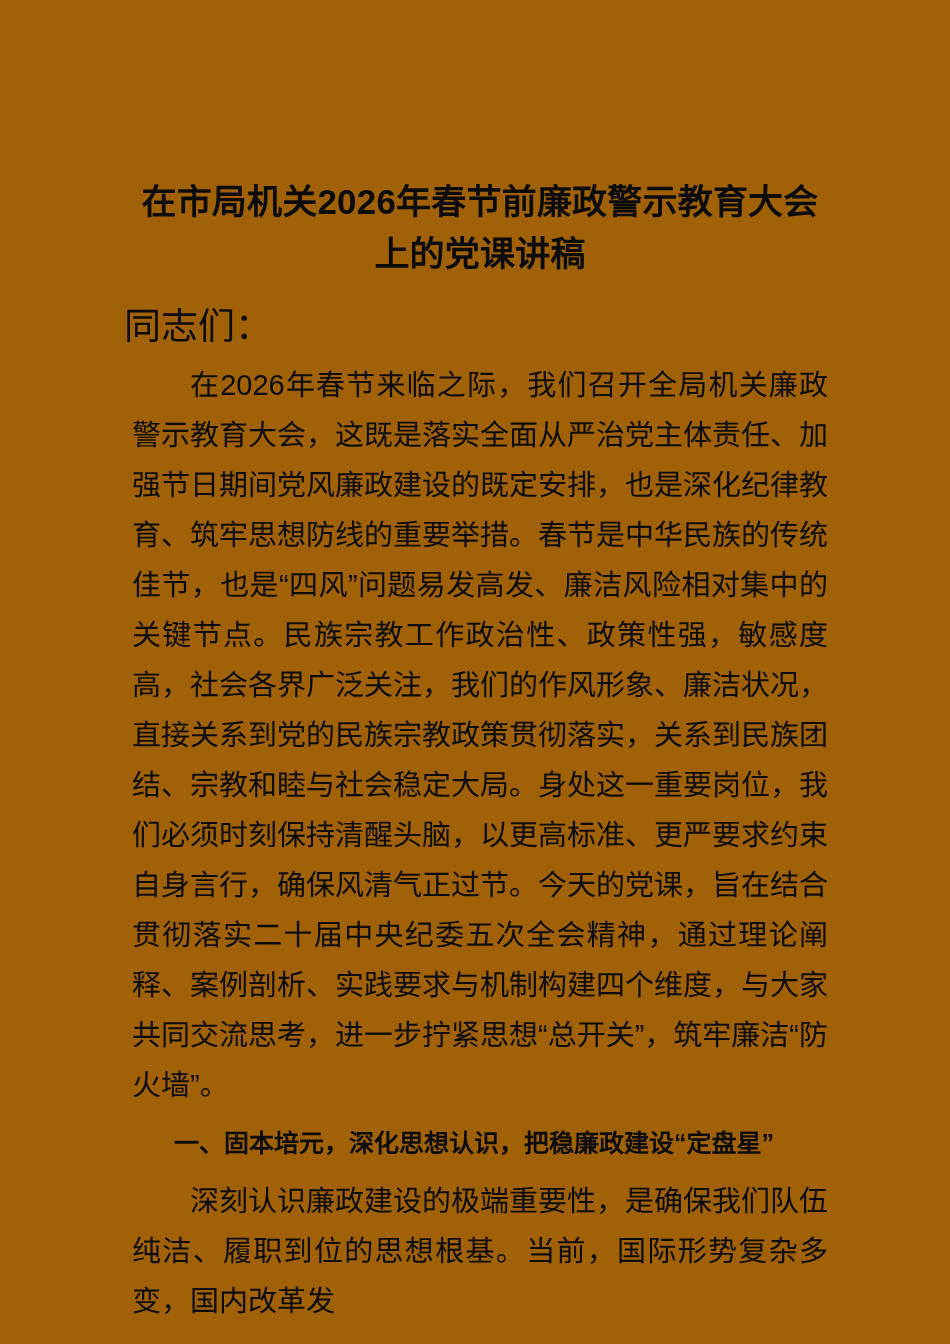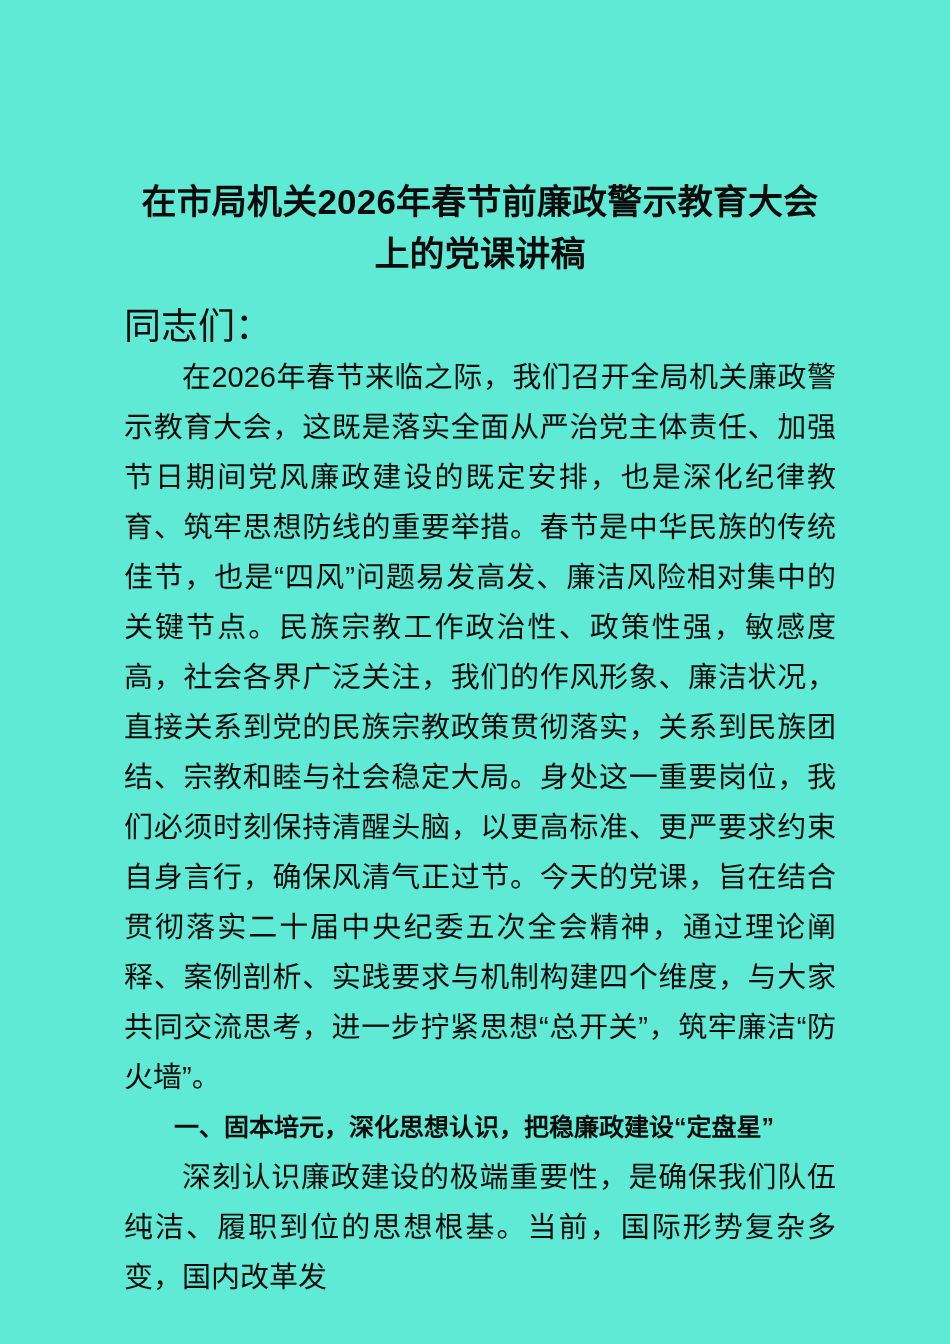--- a/index.html
+++ b/index.html
@@ -12,21 +12,21 @@
     font-family: "Liberation Sans", "DejaVu Sans", sans-serif;
     color: #000000;
     -webkit-font-smoothing: antialiased;
   }
 
   .page {
     position: relative;
     width: 950px;
     height: 1344px;
     margin: 0 auto;
-    background: #5eead4;
+    background: #a16207;
     overflow: hidden;
     box-sizing: border-box;
   }
 
   .content {
     position: absolute;
     left: 124px;
     top: 176px;
     width: 712px;
   }
@@ -48,21 +48,21 @@
     margin: 0;
     text-align: justify;
     text-align-last: left;
     color: #0b0b0b;
   }
 
   .body-para {
     font-size: 29px;
     font-weight: 400;
     line-height: 50px;
-    margin: 0;
+    margin: 8px;
     text-indent: 2em;
     text-align: justify;
     text-align-last: left;
     color: #0b0b0b;
     word-break: break-all;
   }
 
   .section-heading {
     font-size: 25px;
     font-weight: 600;

